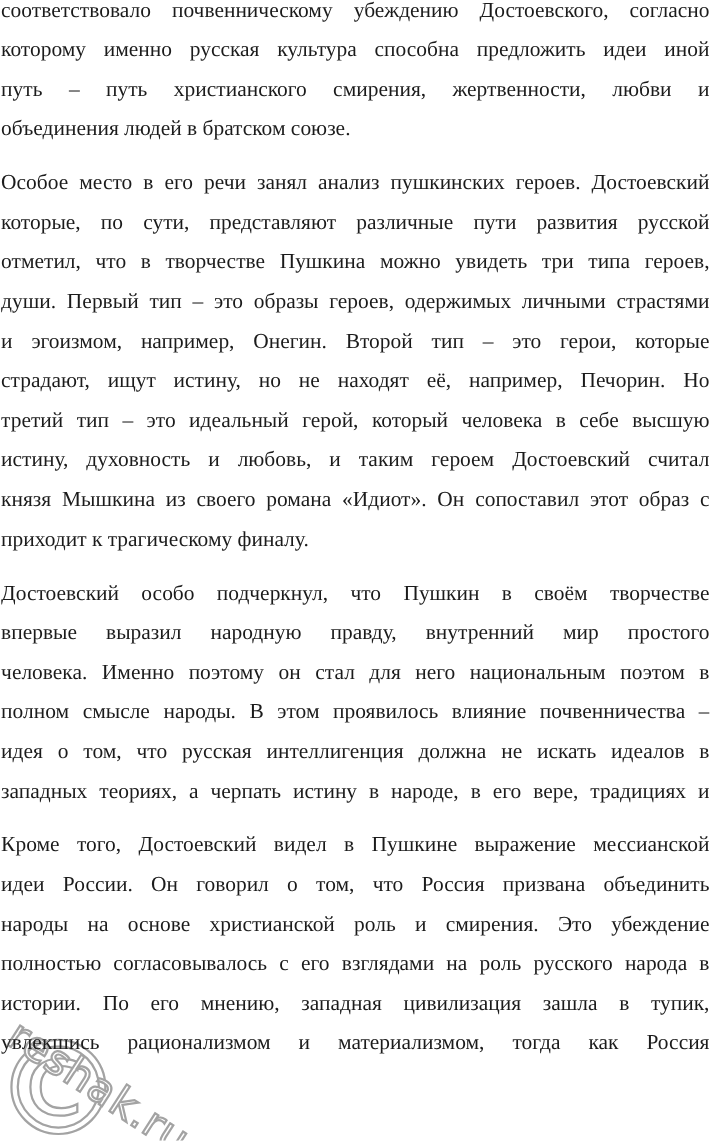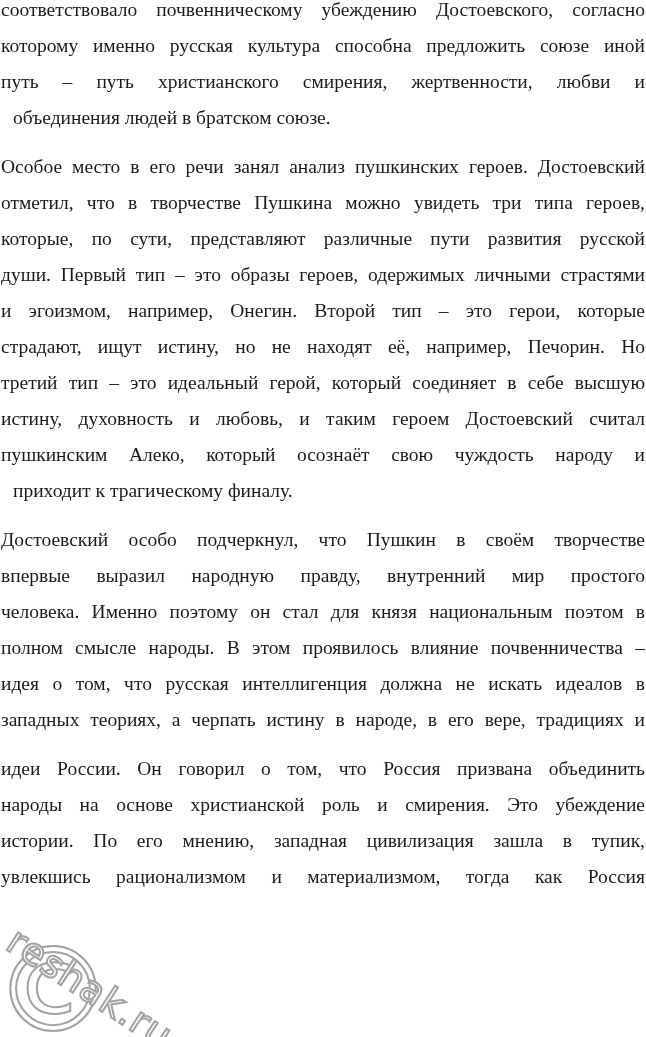--- a/index.html
+++ b/index.html
@@ -35,65 +35,66 @@
   }
   .tline {
     text-align: justify;
     text-align-last: justify;
     height: 36px;
     overflow: hidden;
   }
   .tline.last {
     text-align: center;
     text-align-last: left;
-    padding-left: 12px;
   }
 </style>
 </head>
 <body>
 
 <div class="page">
 
   <svg class="watermark" width="250" height="160" viewBox="0 0 250 160" aria-hidden="true">
     <text x="57" y="102" font-family="DejaVu Sans, sans-serif" font-size="118" text-anchor="middle" dominant-baseline="central" fill="#ffffff" stroke="#a3a3a3" stroke-width="2">©</text>
     <text transform="translate(8,60) rotate(33)" font-family="DejaVu Sans, sans-serif" font-size="38" letter-spacing="1" fill="#ffffff" stroke="#a3a3a3" stroke-width="2">reshak.ru</text>
   </svg>
 
   <div class="content">
 
     <div class="para">
       <div class="tline">соответствовало почвенническому убеждению Достоевского, согласно</div>
-      <div class="tline">которому именно русская культура способна предложить союзе иной</div>
+      <div class="tline">которому именно русская культура способна предложить идеи иной</div>
       <div class="tline">путь – путь христианского смирения, жертвенности, любви и</div>
       <div class="tline last">объединения людей в братском союзе.</div>
     </div>
 
     <div class="para">
       <div class="tline">Особое место в его речи занял анализ пушкинских героев. Достоевский</div>
+      <div class="tline">которые, по сути, представляют различные пути развития русской</div>
       <div class="tline">отметил, что в творчестве Пушкина можно увидеть три типа героев,</div>
-      <div class="tline">которые, по сути, представляют различные пути развития русской</div>
       <div class="tline">души. Первый тип – это образы героев, одержимых личными страстями</div>
       <div class="tline">и эгоизмом, например, Онегин. Второй тип – это герои, которые</div>
       <div class="tline">страдают, ищут истину, но не находят её, например, Печорин. Но</div>
-      <div class="tline">третий тип – это идеальный герой, который соединяет в себе высшую</div>
+      <div class="tline">третий тип – это идеальный герой, который человека в себе высшую</div>
       <div class="tline">истину, духовность и любовь, и таким героем Достоевский считал</div>
-      <div class="tline">пушкинским Алеко, который осознаёт свою чуждость народу и</div>
+      <div class="tline">князя Мышкина из своего романа «Идиот». Он сопоставил этот образ с</div>
       <div class="tline last">приходит к трагическому финалу.</div>
     </div>
 
     <div class="para">
       <div class="tline">Достоевский особо подчеркнул, что Пушкин в своём творчестве</div>
       <div class="tline">впервые выразил народную правду, внутренний мир простого</div>
-      <div class="tline">человека. Именно поэтому он стал для князя национальным поэтом в</div>
+      <div class="tline">человека. Именно поэтому он стал для него национальным поэтом в</div>
       <div class="tline">полном смысле народы. В этом проявилось влияние почвенничества –</div>
       <div class="tline">идея о том, что русская интеллигенция должна не искать идеалов в</div>
       <div class="tline">западных теориях, а черпать истину в народе, в его вере, традициях и</div>
     </div>
 
     <div class="para">
+      <div class="tline">Кроме того, Достоевский видел в Пушкине выражение мессианской</div>
       <div class="tline">идеи России. Он говорил о том, что Россия призвана объединить</div>
       <div class="tline">народы на основе христианской роль и смирения. Это убеждение</div>
+      <div class="tline">полностью согласовывалось с его взглядами на роль русского народа в</div>
       <div class="tline">истории. По его мнению, западная цивилизация зашла в тупик,</div>
       <div class="tline">увлекшись рационализмом и материализмом, тогда как Россия</div>
     </div>
 
   </div>
 </div>
 
 </body></html>

